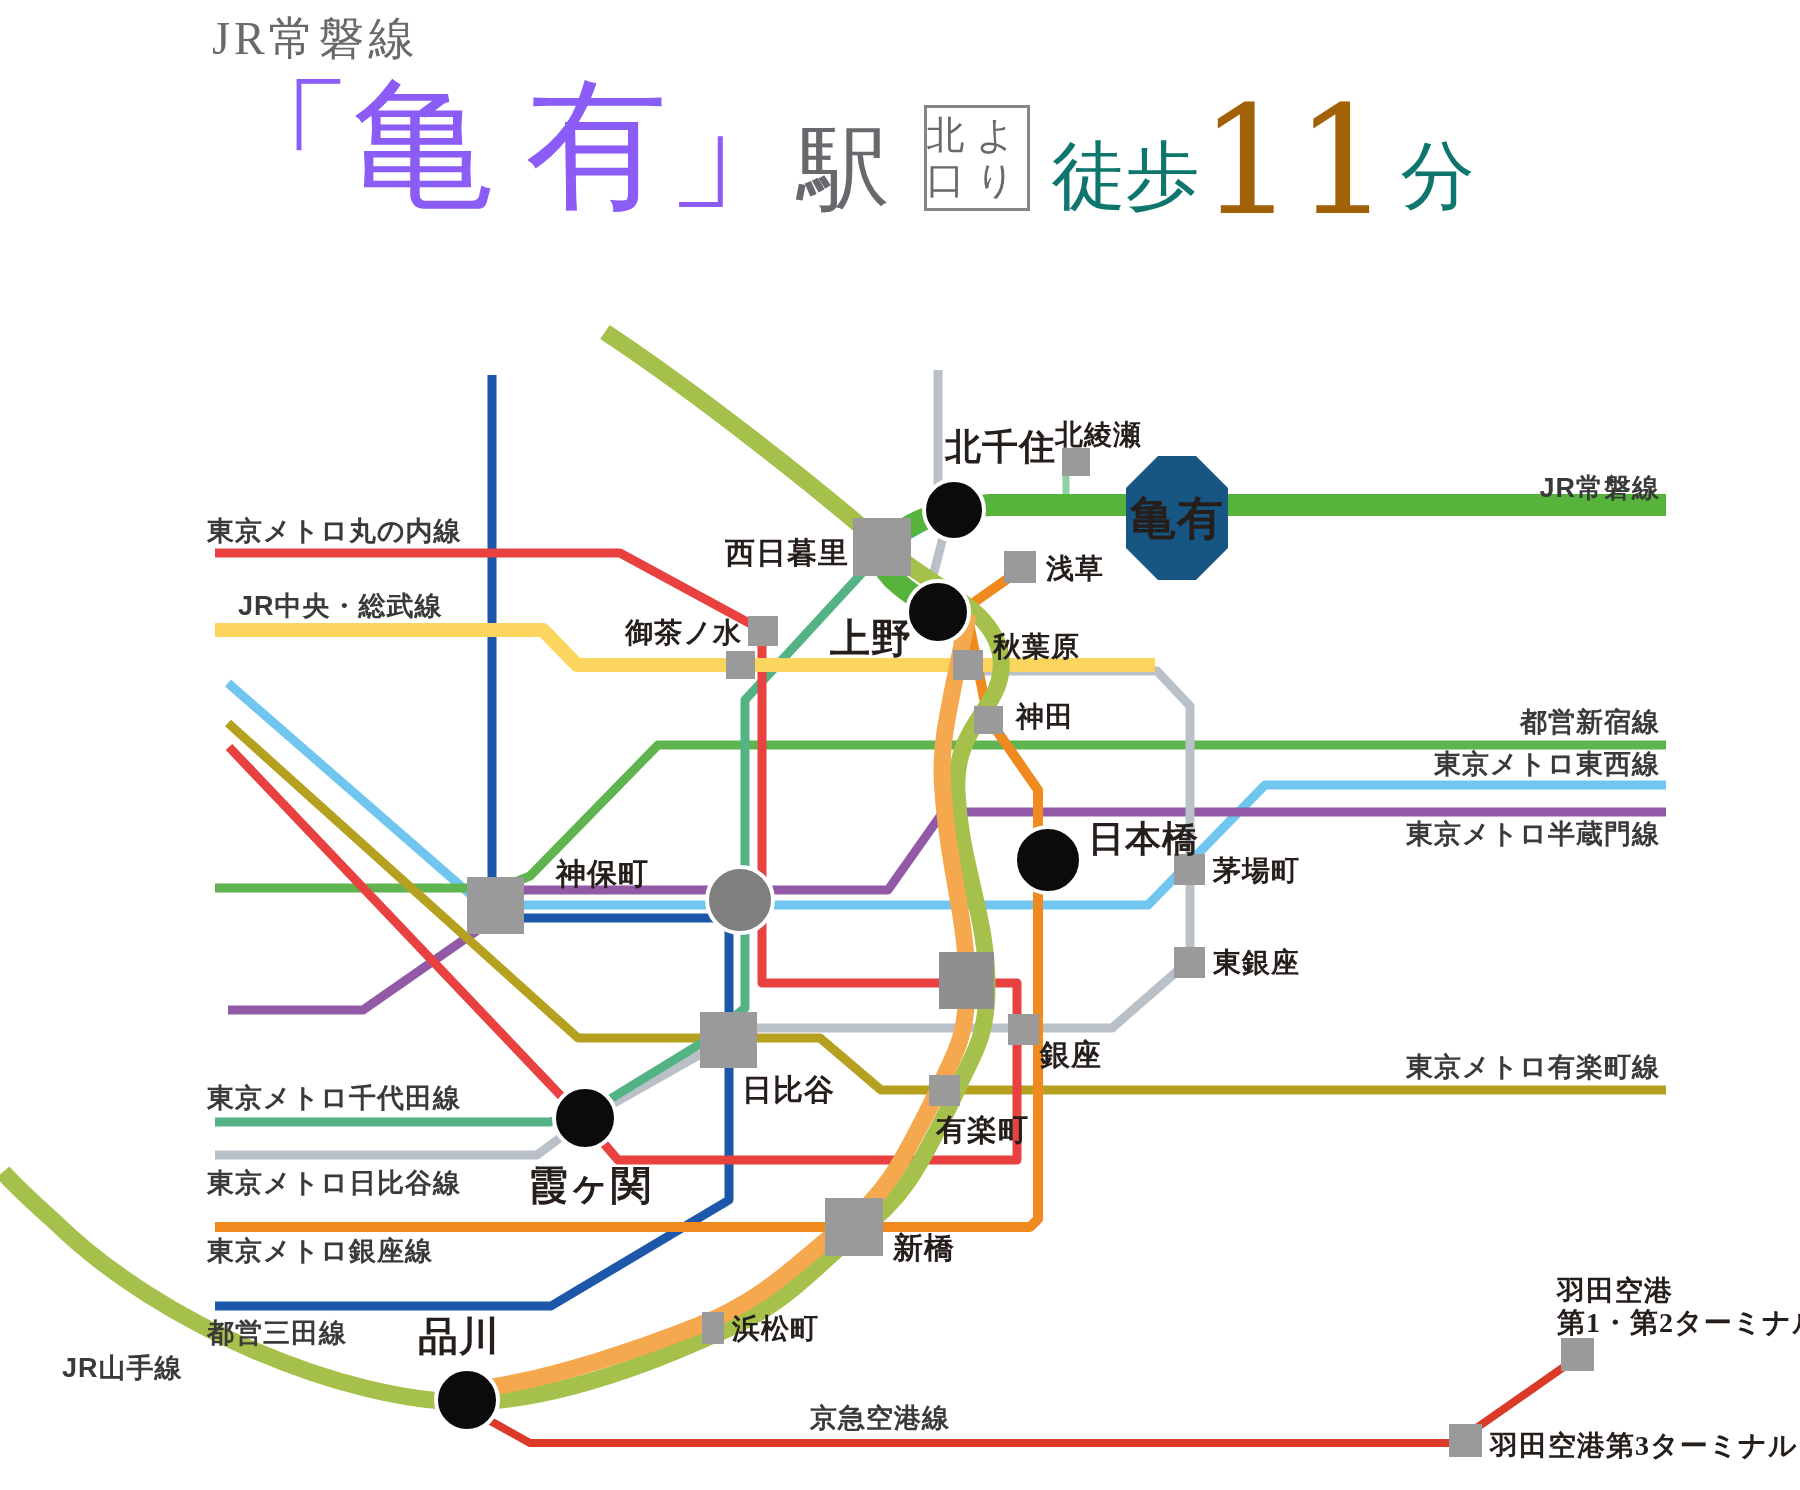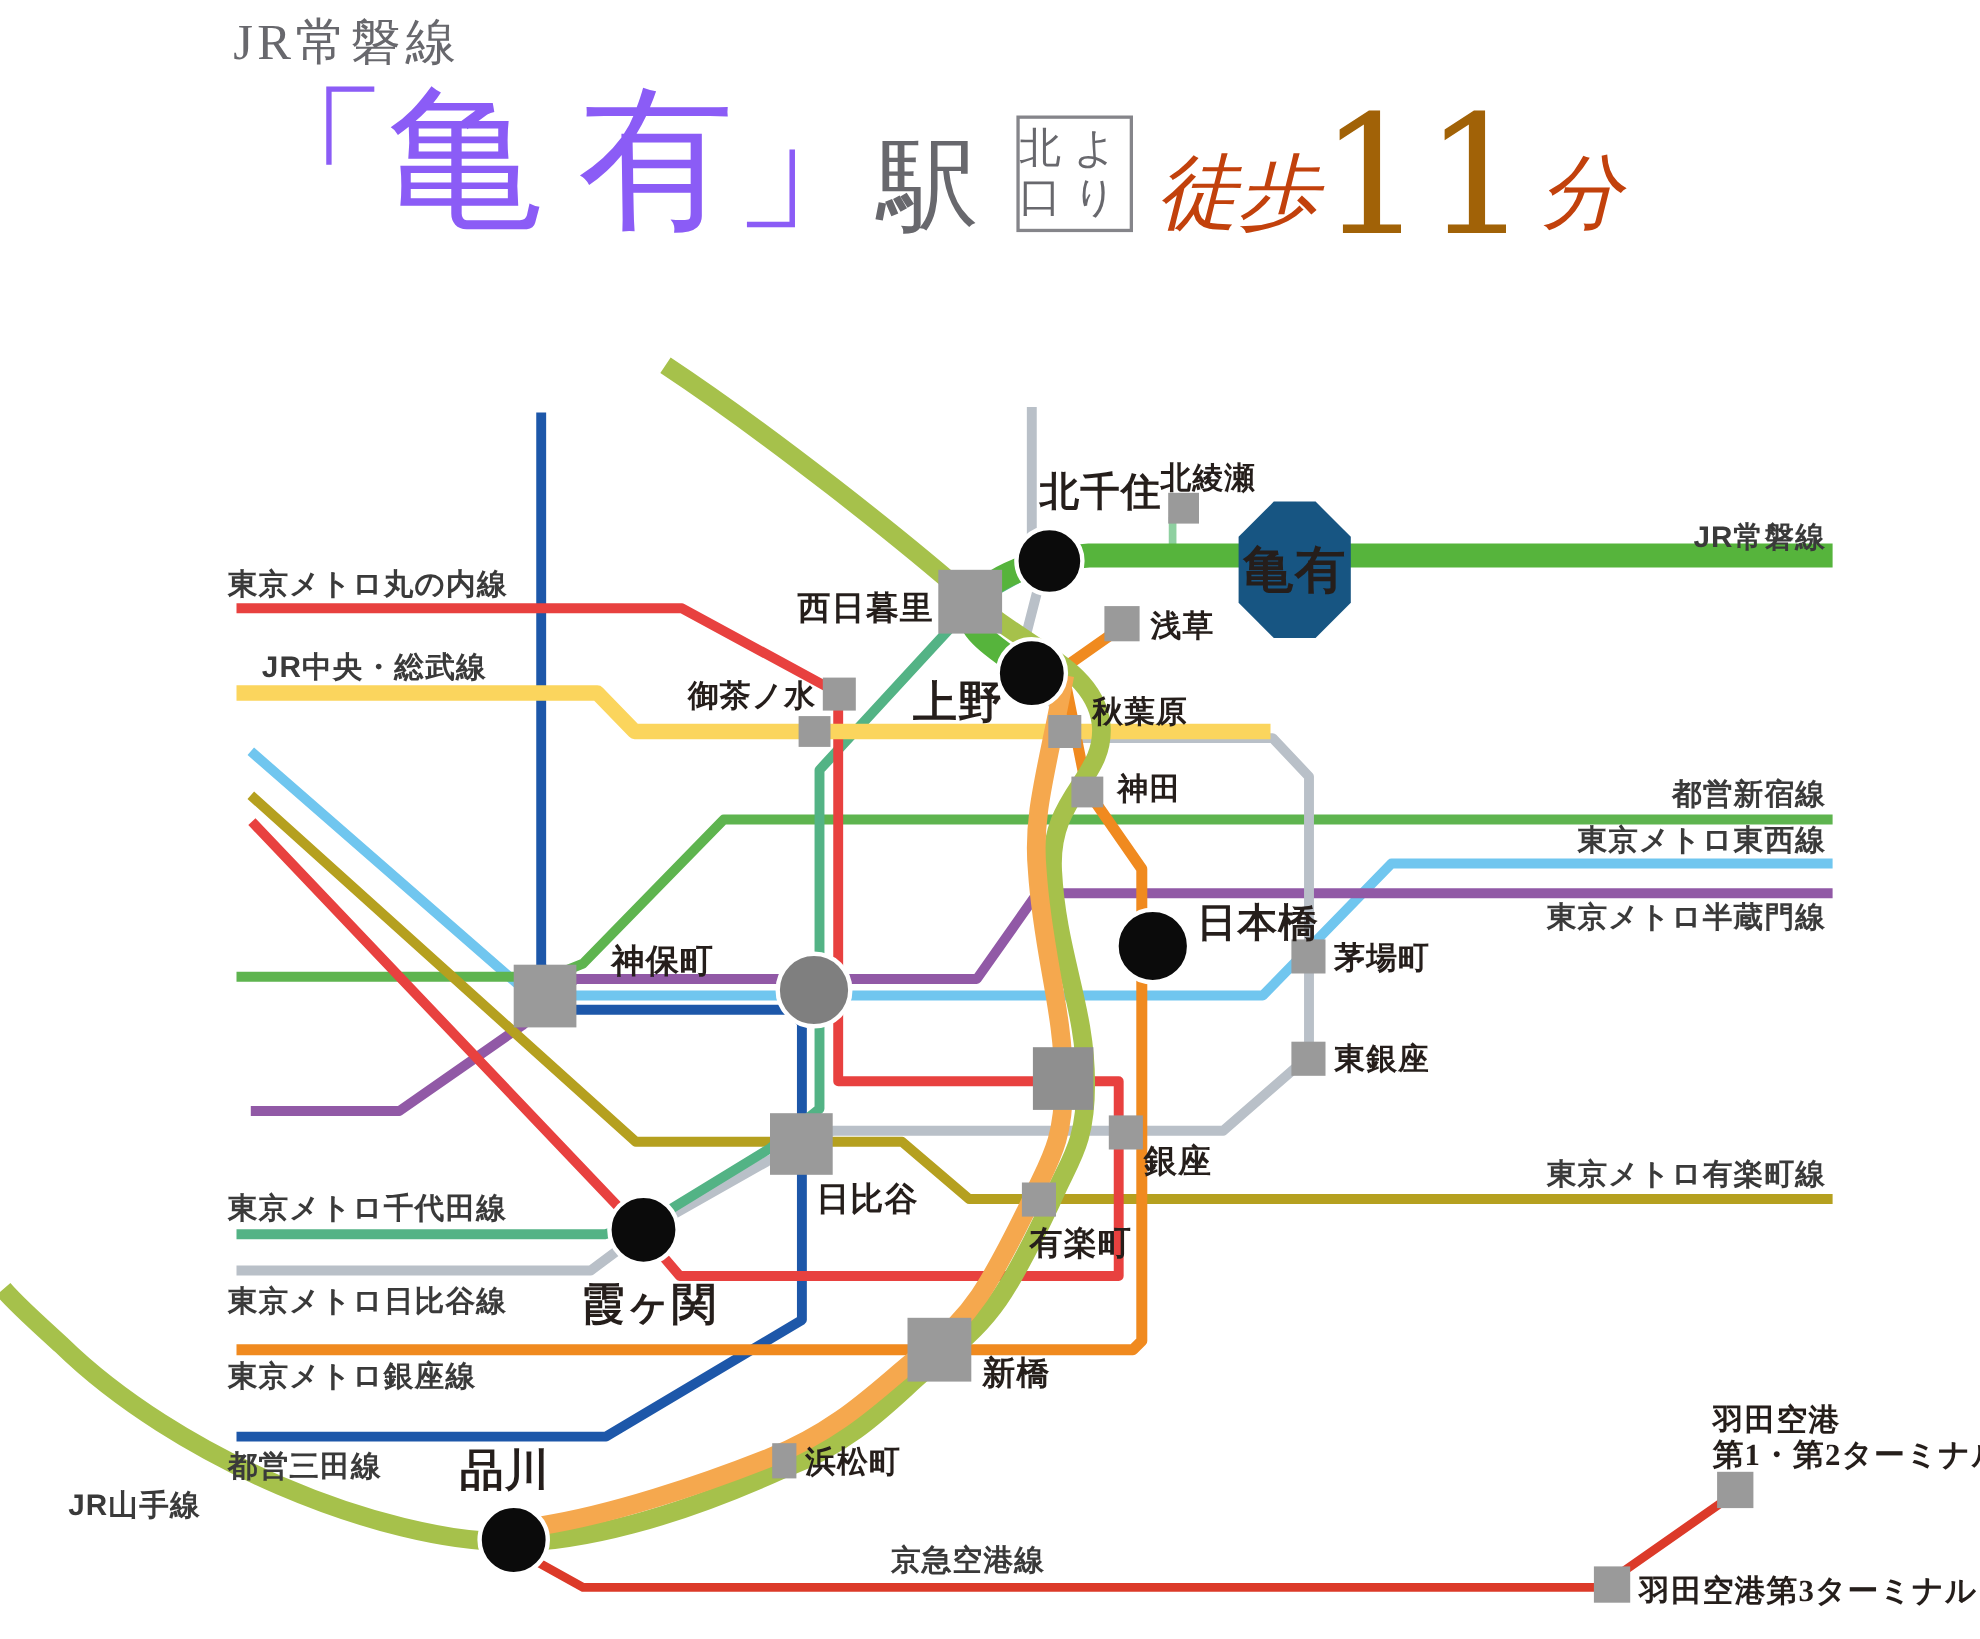--- a/index.html
+++ b/index.html
@@ -12,21 +12,21 @@
   .title-row{display:flex;align-items:flex-end;margin-top:2px;}
   .station-big{font-family:"Liberation Serif","DejaVu Serif",serif;font-size:142px;
                line-height:1.05;color:#8b5cf6;letter-spacing:-2px;white-space:nowrap;}
   .station-eki{font-family:"Liberation Serif","DejaVu Serif",serif;font-size:92px;
                line-height:1;color:#68686d;margin:0 0 6px -8px;}
   .badge{width:106px;height:106px;border:3px solid #85858a;box-sizing:border-box;
          display:flex;flex-direction:row;align-items:center;justify-content:center;
          margin:0 22px 10px 34px;font-family:"Liberation Serif","DejaVu Serif",serif;
          font-size:38px;line-height:1.2;color:#68686d;}
   .walk-prefix,.walk-suffix{font-family:"Liberation Serif","DejaVu Serif",serif;
-         font-size:74px;line-height:1;color:#c2410c;margin-bottom:8px;font-style:italic;}
+         font-size:74px;line-height:1;color:#0f766e;margin-bottom:8px;}
   .walk-num{font-family:"DejaVu Serif","Liberation Serif",serif;
          font-size:150px;line-height:0.8;color:#a16207;margin:0 10px 0 0;}
   
   .map{position:absolute;left:0;top:0;}
   .ln{fill:none;stroke-linejoin:round;stroke-linecap:butt;}
   .ln-label{font-family:"Liberation Sans","DejaVu Sans",sans-serif;fill:#3a3a3a;
             font-size:27px;font-weight:600;letter-spacing:1px;}
   .st-label{font-family:"Liberation Serif","DejaVu Serif",serif;font-weight:700;
             fill:#251e1b;letter-spacing:1px;}
 </style>

